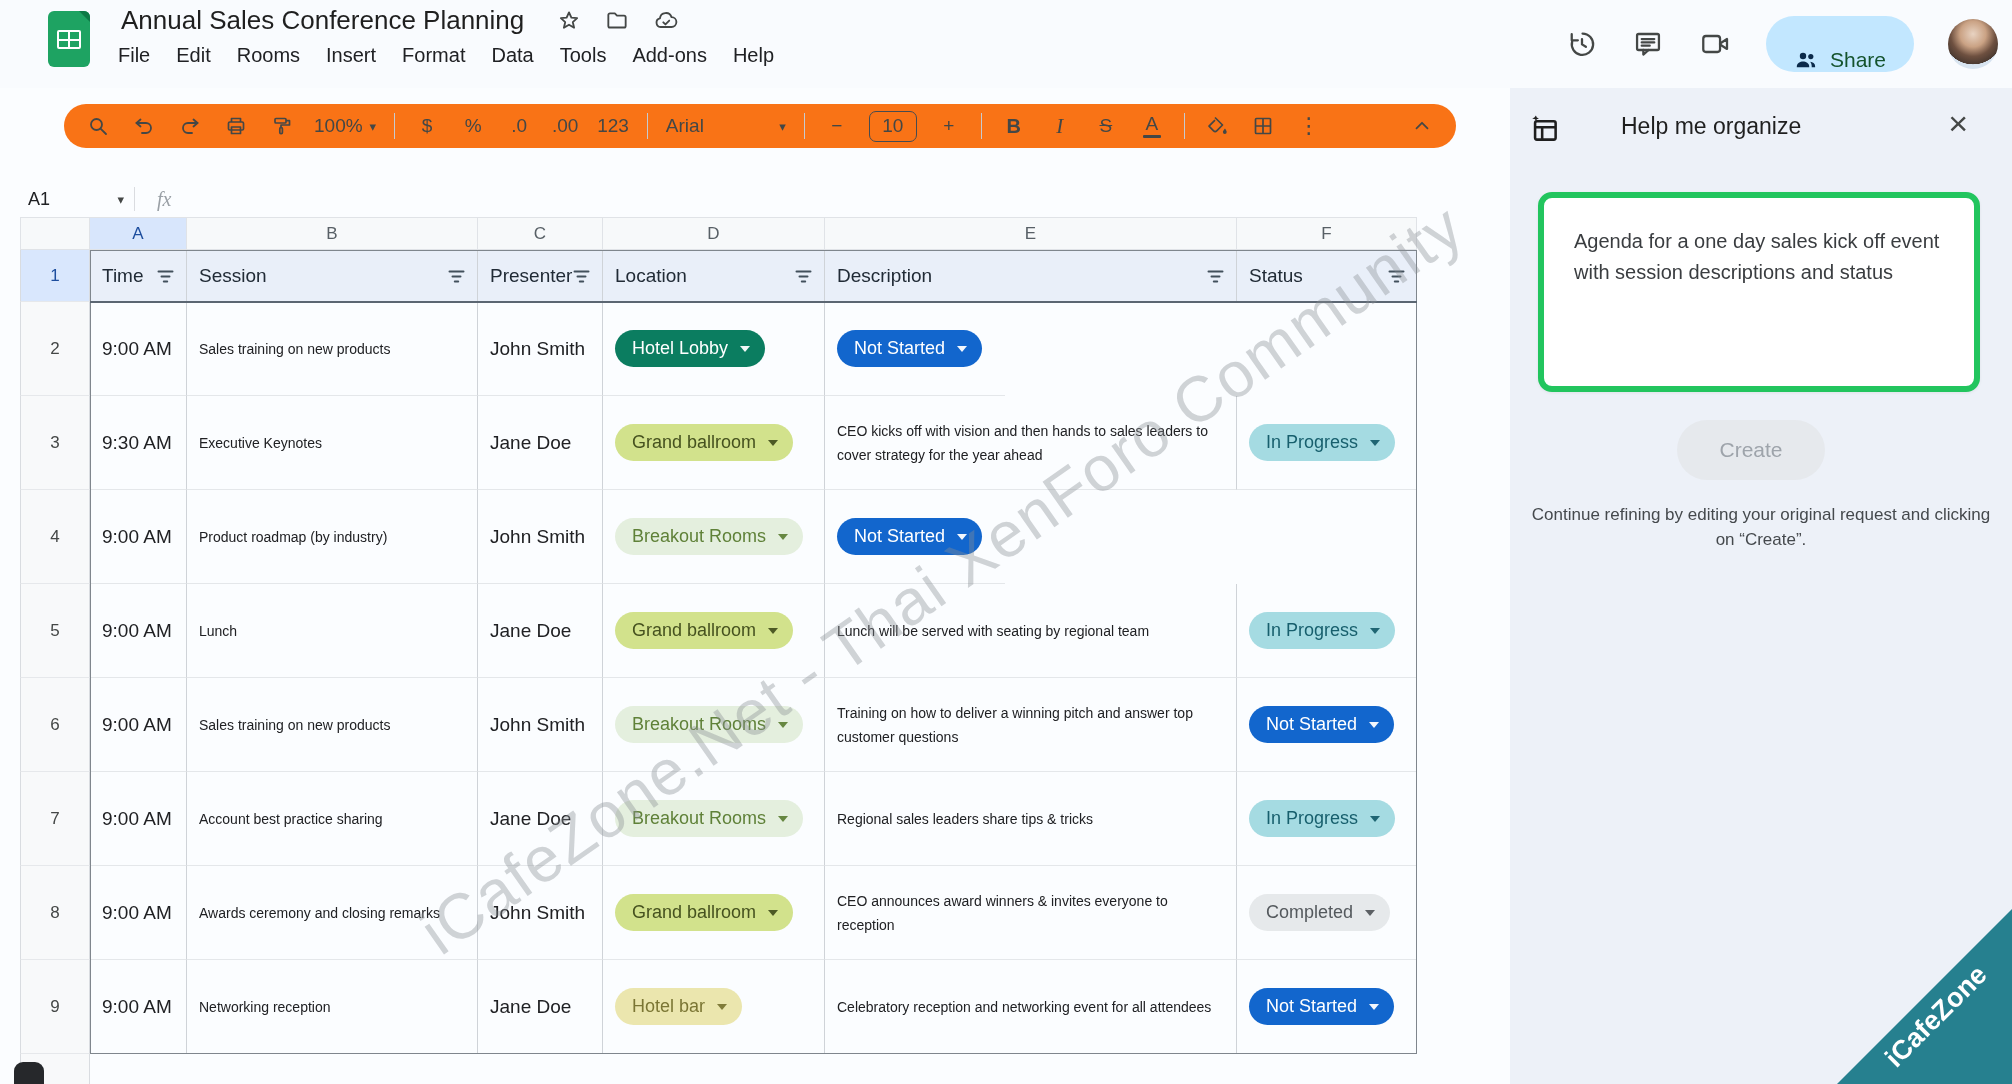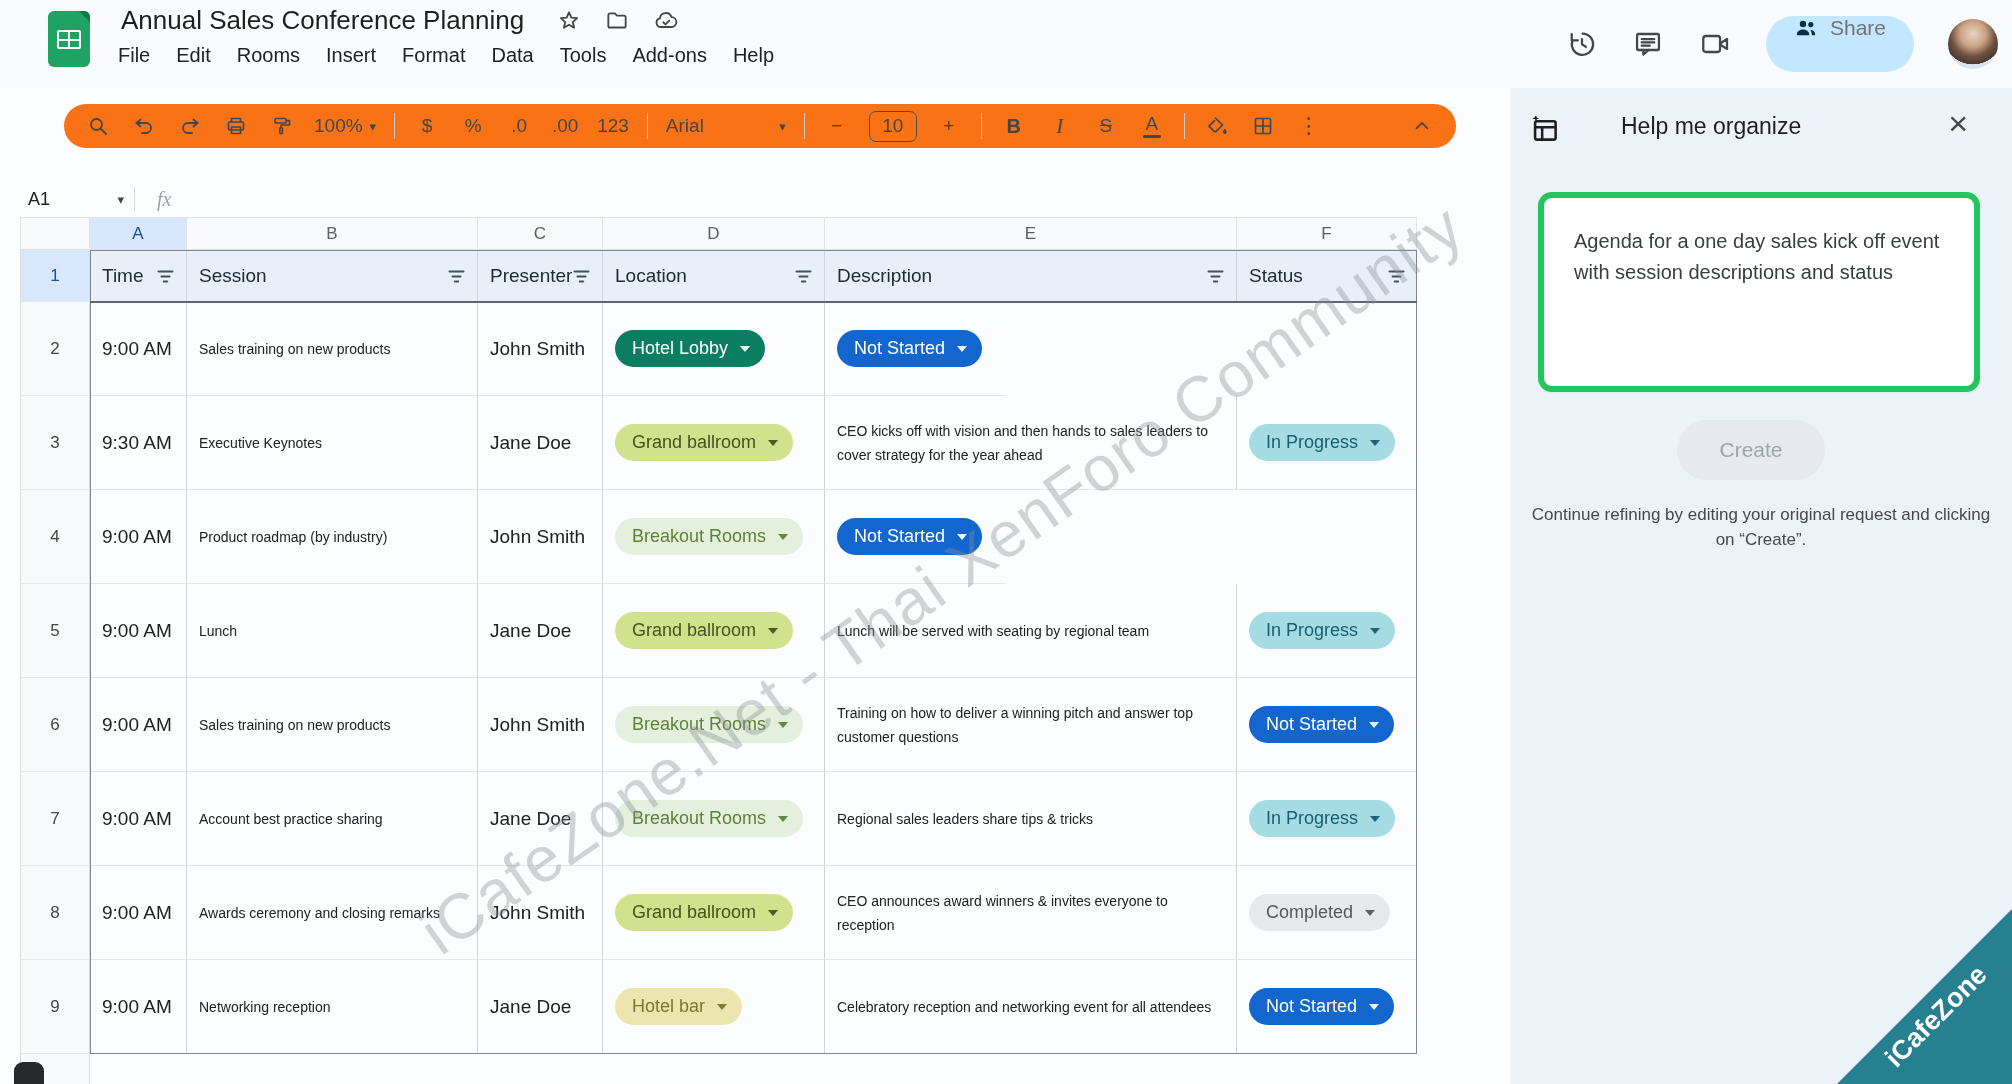--- a/index.html
+++ b/index.html
@@ -11,21 +11,21 @@
   .titlebar { position:absolute; left:0; top:0; width:2012px; height:88px; background:#f9fbfe; }
   .sheets-logo { position:absolute; left:48px; top:11px; width:42px; height:56px; background:#1ea362; border-radius:6px; }
   .sheets-logo .fold { position:absolute; right:0; top:0; width:0; height:0; border-left:11px solid transparent; border-top:11px solid #0d7a46; border-top-right-radius:6px; }
   .sheets-logo .grid { position:absolute; left:9px; top:19px; width:24px; height:19px; border:2px solid #fff; border-radius:2px;
       background: linear-gradient(#fff,#fff) center/100% 2px no-repeat, linear-gradient(#fff,#fff) center/2px 100% no-repeat; }
   .doc-title { position:absolute; left:121px; top:5px; font-size:26px; color:#1f1f1f; white-space:nowrap; }
   .title-icons { position:absolute; left:556px; top:8px; display:flex; gap:22px; align-items:center; color:#444746; }
   .menubar { position:absolute; left:118px; top:44px; display:flex; gap:26px; font-size:20px; color:#202124; }
   .menu-item { cursor:default; }
   .top-right { position:absolute; right:14px; top:0; height:88px; display:flex; align-items:center; gap:34px; }
-  .share-btn { display:flex; align-items:flex-start; gap:12px; background:#c2e7ff; color:#737373; border-radius:28px; height:56px; padding:0 28px; font-size:21px; font-weight:500; }
+  .share-btn { display:flex; align-items:flex-end; gap:12px; background:#c2e7ff; color:#14532d; border-radius:28px; height:56px; padding:0 28px; font-size:21px; font-weight:500; }
   .avatar { width:50px; height:50px; border-radius:50%;
       background: radial-gradient(circle at 50% 30%, #e8d3c2 0%, #caa284 30%, #6e5040 52%, #4b3a31 70%, #d8e4f0 71%); }
   .icon-btn { display:flex; align-items:center; justify-content:center; }
 
   
   .toolbar { position:absolute; left:64px; top:104px; width:1392px; height:44px; background:#f97316; border-radius:22px;
       display:flex; align-items:center; padding:0 20px; gap:18px; color:#444746; }
   .tb-btn { display:flex; align-items:center; justify-content:center; min-width:28px; height:34px; border-radius:6px; font-size:19px; color:#444746; white-space:nowrap; }
   .tb-sep { width:1px; height:26px; background:#c6cacf; }
   .tb-caret { font-size:13px; margin-left:7px; color:#444746; }

